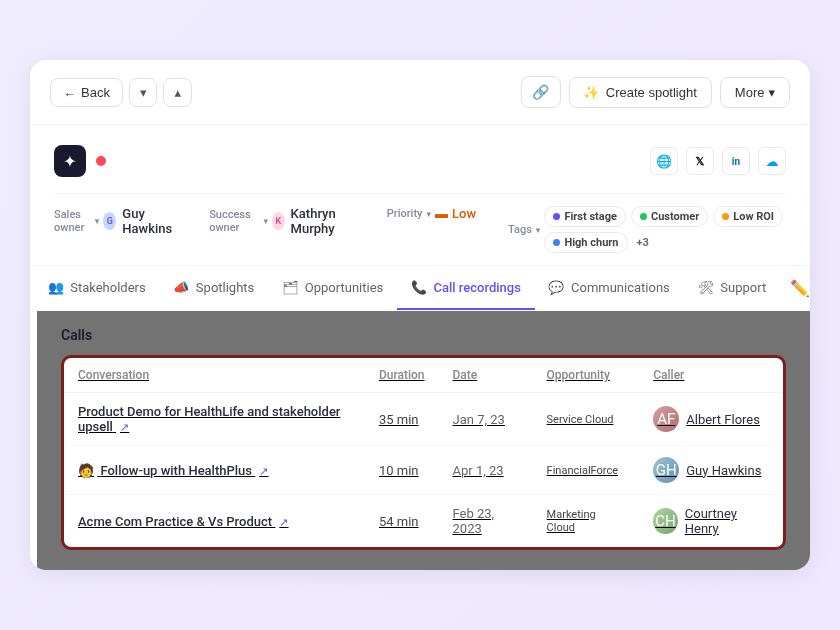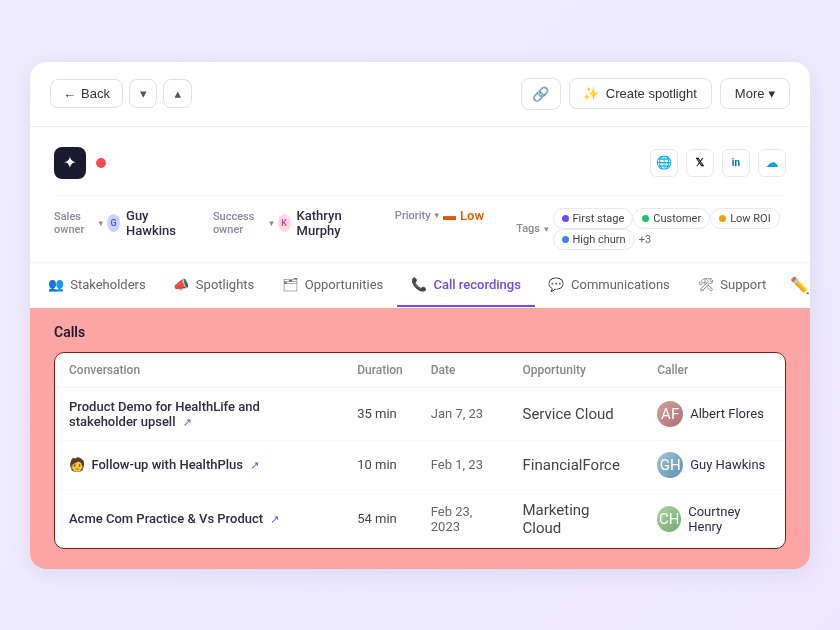--- a/index.html
+++ b/index.html
@@ -96,21 +96,21 @@
       display: flex; align-items: center; gap: 6px;
       font-size: 13px; color: #2d2d40; font-weight: 500;
     }
     .avatar-sm {
       width: 18px; height: 18px; border-radius: 50%; background: #c8d4ff;
       display: flex; align-items: center; justify-content: center; font-size: 9px; color: #5555cc; overflow: hidden;
     }
     .priority-low {
       display: flex; align-items: center; gap: 4px; font-size: 13px; color: #e05a00; font-weight: 500;
     }
-    .tags-row { display: flex; align-items: center; flex-wrap: wrap; }
+    .tags-row { display: flex; align-items: center; gap: 5px; flex-wrap: wrap; font-weight: bold; }
     .tag {
       display: flex; align-items: center; gap: 4px; padding: 3px 8px;
       border-radius: 100px; border: 1px solid #e8e8f0; font-size: 11px; color: #444;
     }
     .tag-dot { width: 7px; height: 7px; border-radius: 50%; }
     .tag-more { font-size: 11px; color: #666; padding: 3px 4px; }
     
     .tabs {
       display: flex; align-items: center; gap: 0;
       border-top: 1px solid #f0f0f8; padding: 0 4px;
@@ -118,24 +118,24 @@
     }
     .tab {
       display: flex; align-items: center; gap: 6px;
       padding: 13px 14px; font-size: 13px; color: #666; cursor: pointer;
       border-bottom: 2px solid transparent; white-space: nowrap;
     }
     .tab.active { color: #6b4aff; border-bottom-color: #6b4aff; font-weight: 500; }
     .tab-icon { font-size: 13px; }
     .tab-settings { padding: 13px 10px; cursor: pointer; color: #888; }
     
-    .content { padding: 16px 24px 20px; background: #fca5a5; }
+    .content { padding: 16px 24px 20px; background: #737373; margin-left: 7px; }
     .section-title { font-size: 14px; font-weight: 600; color: #1a1a2e; margin-bottom: 12px; }
     .table-container {
-      background: #fff; border-radius: 10px; border: 1px solid #7f1d1d; overflow: hidden;
+      background: #fff; border-radius: 10px; border: 3px solid #7f1d1d; overflow: hidden; text-decoration: underline;
     }
     table { width: 100%; border-collapse: collapse; }
     thead tr { border-bottom: 1px solid #f0f0f8; }
     th {
       padding: 10px 14px; text-align: left; font-size: 12px; color: #888; font-weight: 500;
     }
     td {
       padding: 11px 14px; font-size: 13px; color: #2d2d40; border-bottom: 1px solid #f8f8fc;
     }
     tr:last-child td { border-bottom: none; }
@@ -143,21 +143,21 @@
     .conv-link { color: #6b4aff; font-size: 11px; margin-left: 4px; cursor: pointer; }
     .conv-emoji { margin-right: 3px; }
     .caller-cell { display: flex; align-items: center; gap: 7px; }
     .caller-avatar {
       width: 26px; height: 26px; border-radius: 50%; overflow: hidden;
       background: linear-gradient(135deg, #d4a0a0, #c47070);
       display: flex; align-items: center; justify-content: center; font-size: 15px; color: #fff;
     }
     .date-col { color: #666; font-size: 13px; }
     .dur-col { color: #444; font-size: 13px; }
-    .opp-col { color: #444; font-size: 15px; }
+    .opp-col { color: #444; font-size: 11px; }
   </style>
 </head>
 <body>
 
 <div class="card">
 
   <div class="toolbar">
     <div class="toolbar-left">
       <button class="btn-back">
         <span>←</span>
@@ -314,21 +314,21 @@
               </div>
             </td>
           </tr>
           <tr>
             <td>
               <span class="conv-emoji">🧑</span>
               <span class="conv-text">Follow-up with HealthPlus</span>
               <span class="conv-link">↗</span>
             </td>
             <td class="dur-col">10 min</td>
-            <td class="date-col">Feb 1, 23</td>
+            <td class="date-col">Apr 1, 23</td>
             <td class="opp-col">FinancialForce</td>
             <td>
               <div class="caller-cell">
                 <div class="caller-avatar" style="background:linear-gradient(135deg,#a0c4d4,#6090b0);">GH</div>
                 <span>Guy Hawkins</span>
               </div>
             </td>
           </tr>
           <tr>
             <td>

